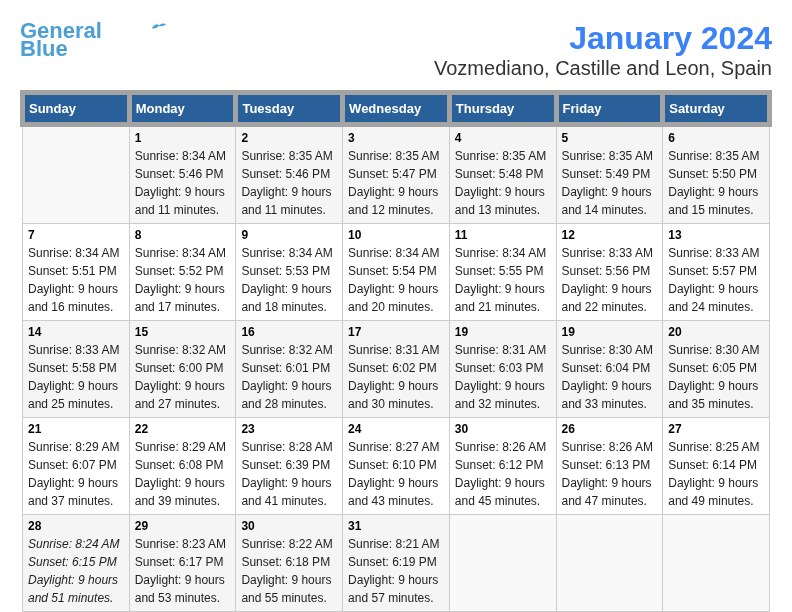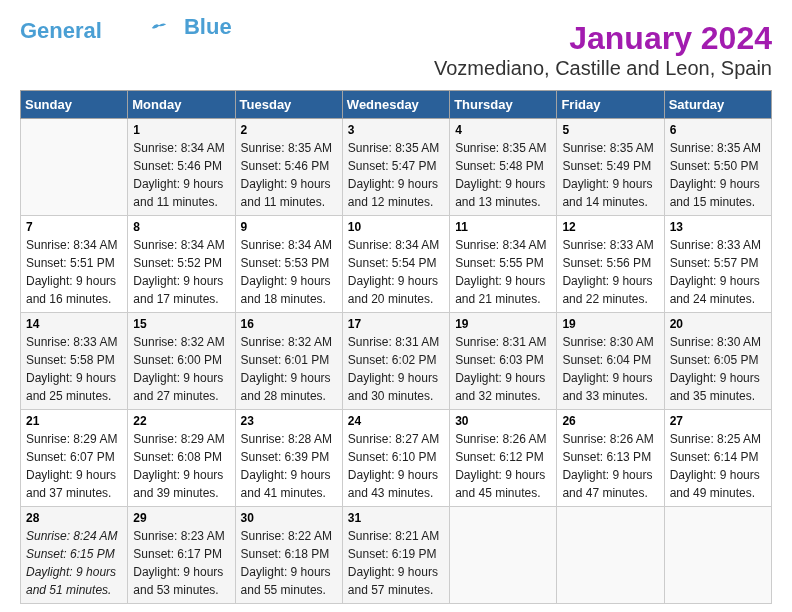--- a/index.html
+++ b/index.html
@@ -11,23 +11,22 @@
       padding: 20px;
     }
     .header-section {
       display: flex;
       justify-content: space-between;
       align-items: flex-start;
       margin-bottom: 10px;
     }
     .logo {
       display: flex;
-      flex-direction: row;
+      flex-direction: column;
       align-items: flex-start;
-      gap: 16px;
     }
     .logo-text {
       font-size: 22px;
       font-weight: bold;
       color: #1a3a5c;
       line-height: 1;
     }
     .logo-text span {
       color: #4a9fd4;
     }
@@ -36,39 +35,39 @@
       height: 14px;
       margin-left: 48px;
       margin-top: -8px;
     }
     .title-section {
       text-align: right;
     }
     .calendar-title {
       font-size: 32px;
       font-weight: bold;
-      color: #a21caf;
+      color: #3b82f6;
     }
     .calendar-subtitle {
       font-size: 20px;
       color: #333;
     }
     table {
       width: 100%;
       border-collapse: collapse;
       font-size: 11px;
     }
     thead tr th {
       background-color: #2a6099;
       color: #fff;
       padding: 6px 4px;
       text-align: left;
       font-size: 13px;
       font-weight: bold;
-      border: 1px solid #a3a3a3;
+      border: 5px solid #a3a3a3;
     }
     tbody tr td {
       border: 1px solid #ccc;
       vertical-align: top;
       padding: 4px 5px;
       min-height: 80px;
       width: 14.28%;
       background: #fff;
     }
     tbody tr:nth-child(odd) td {

